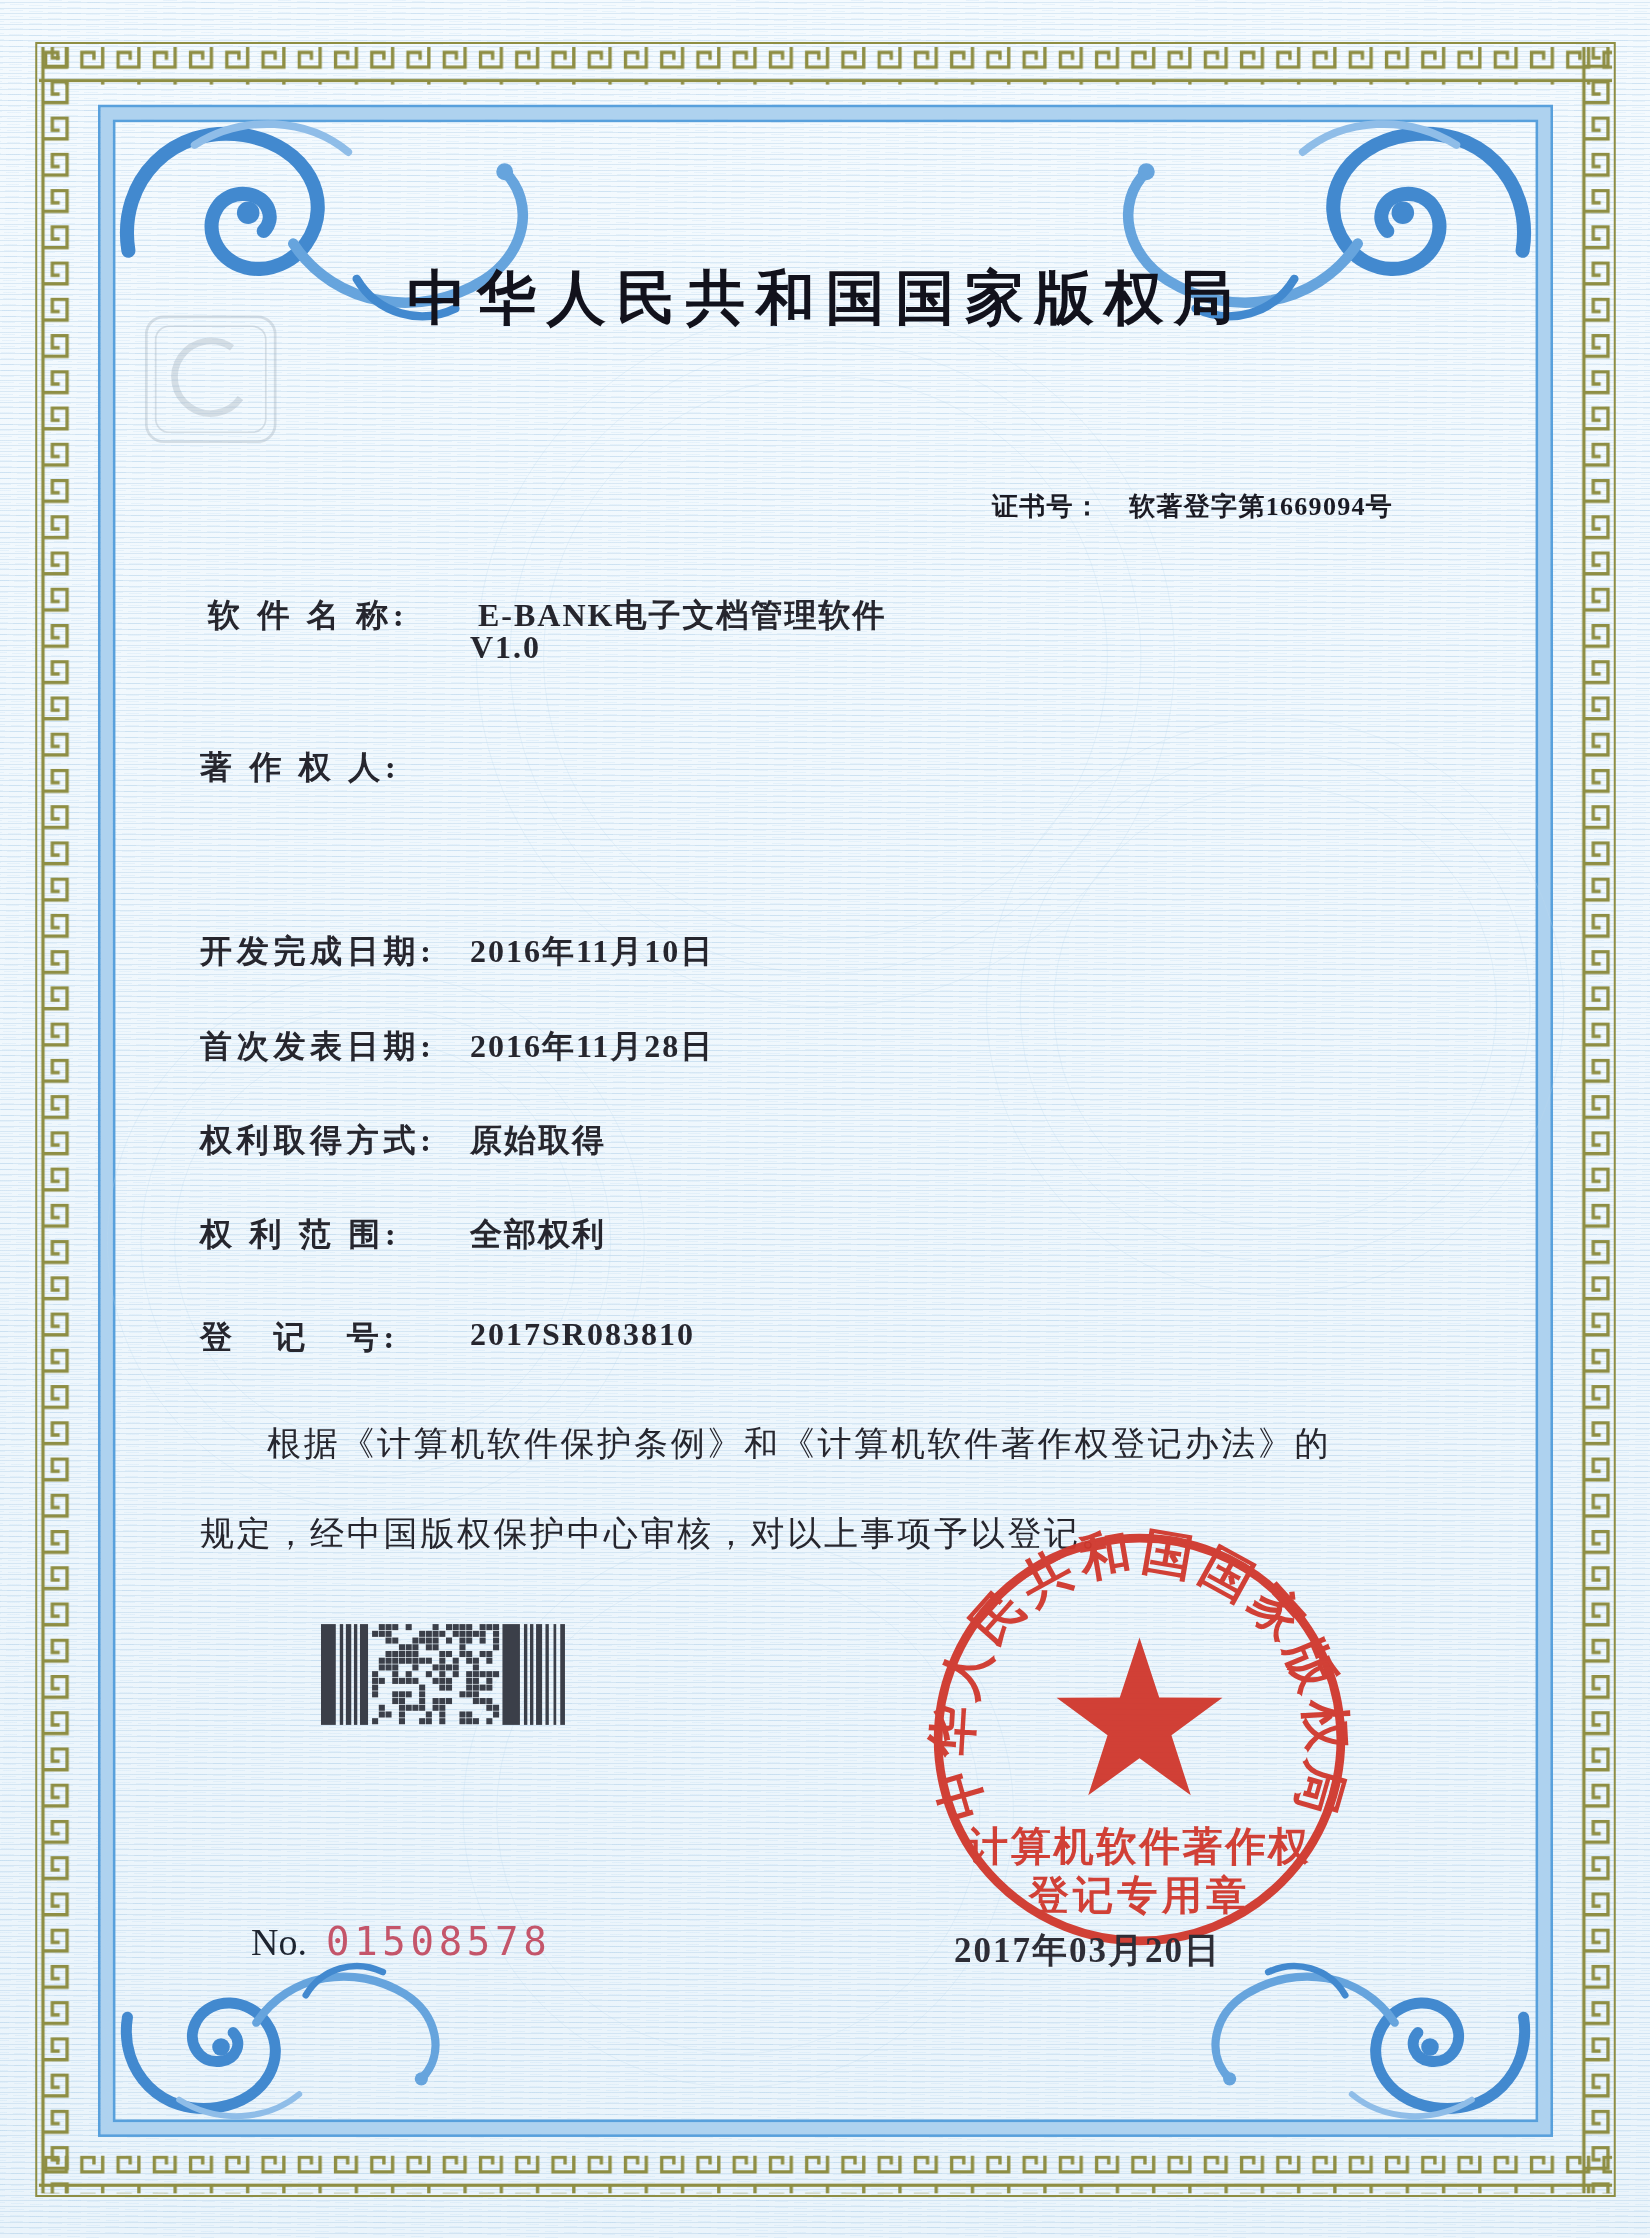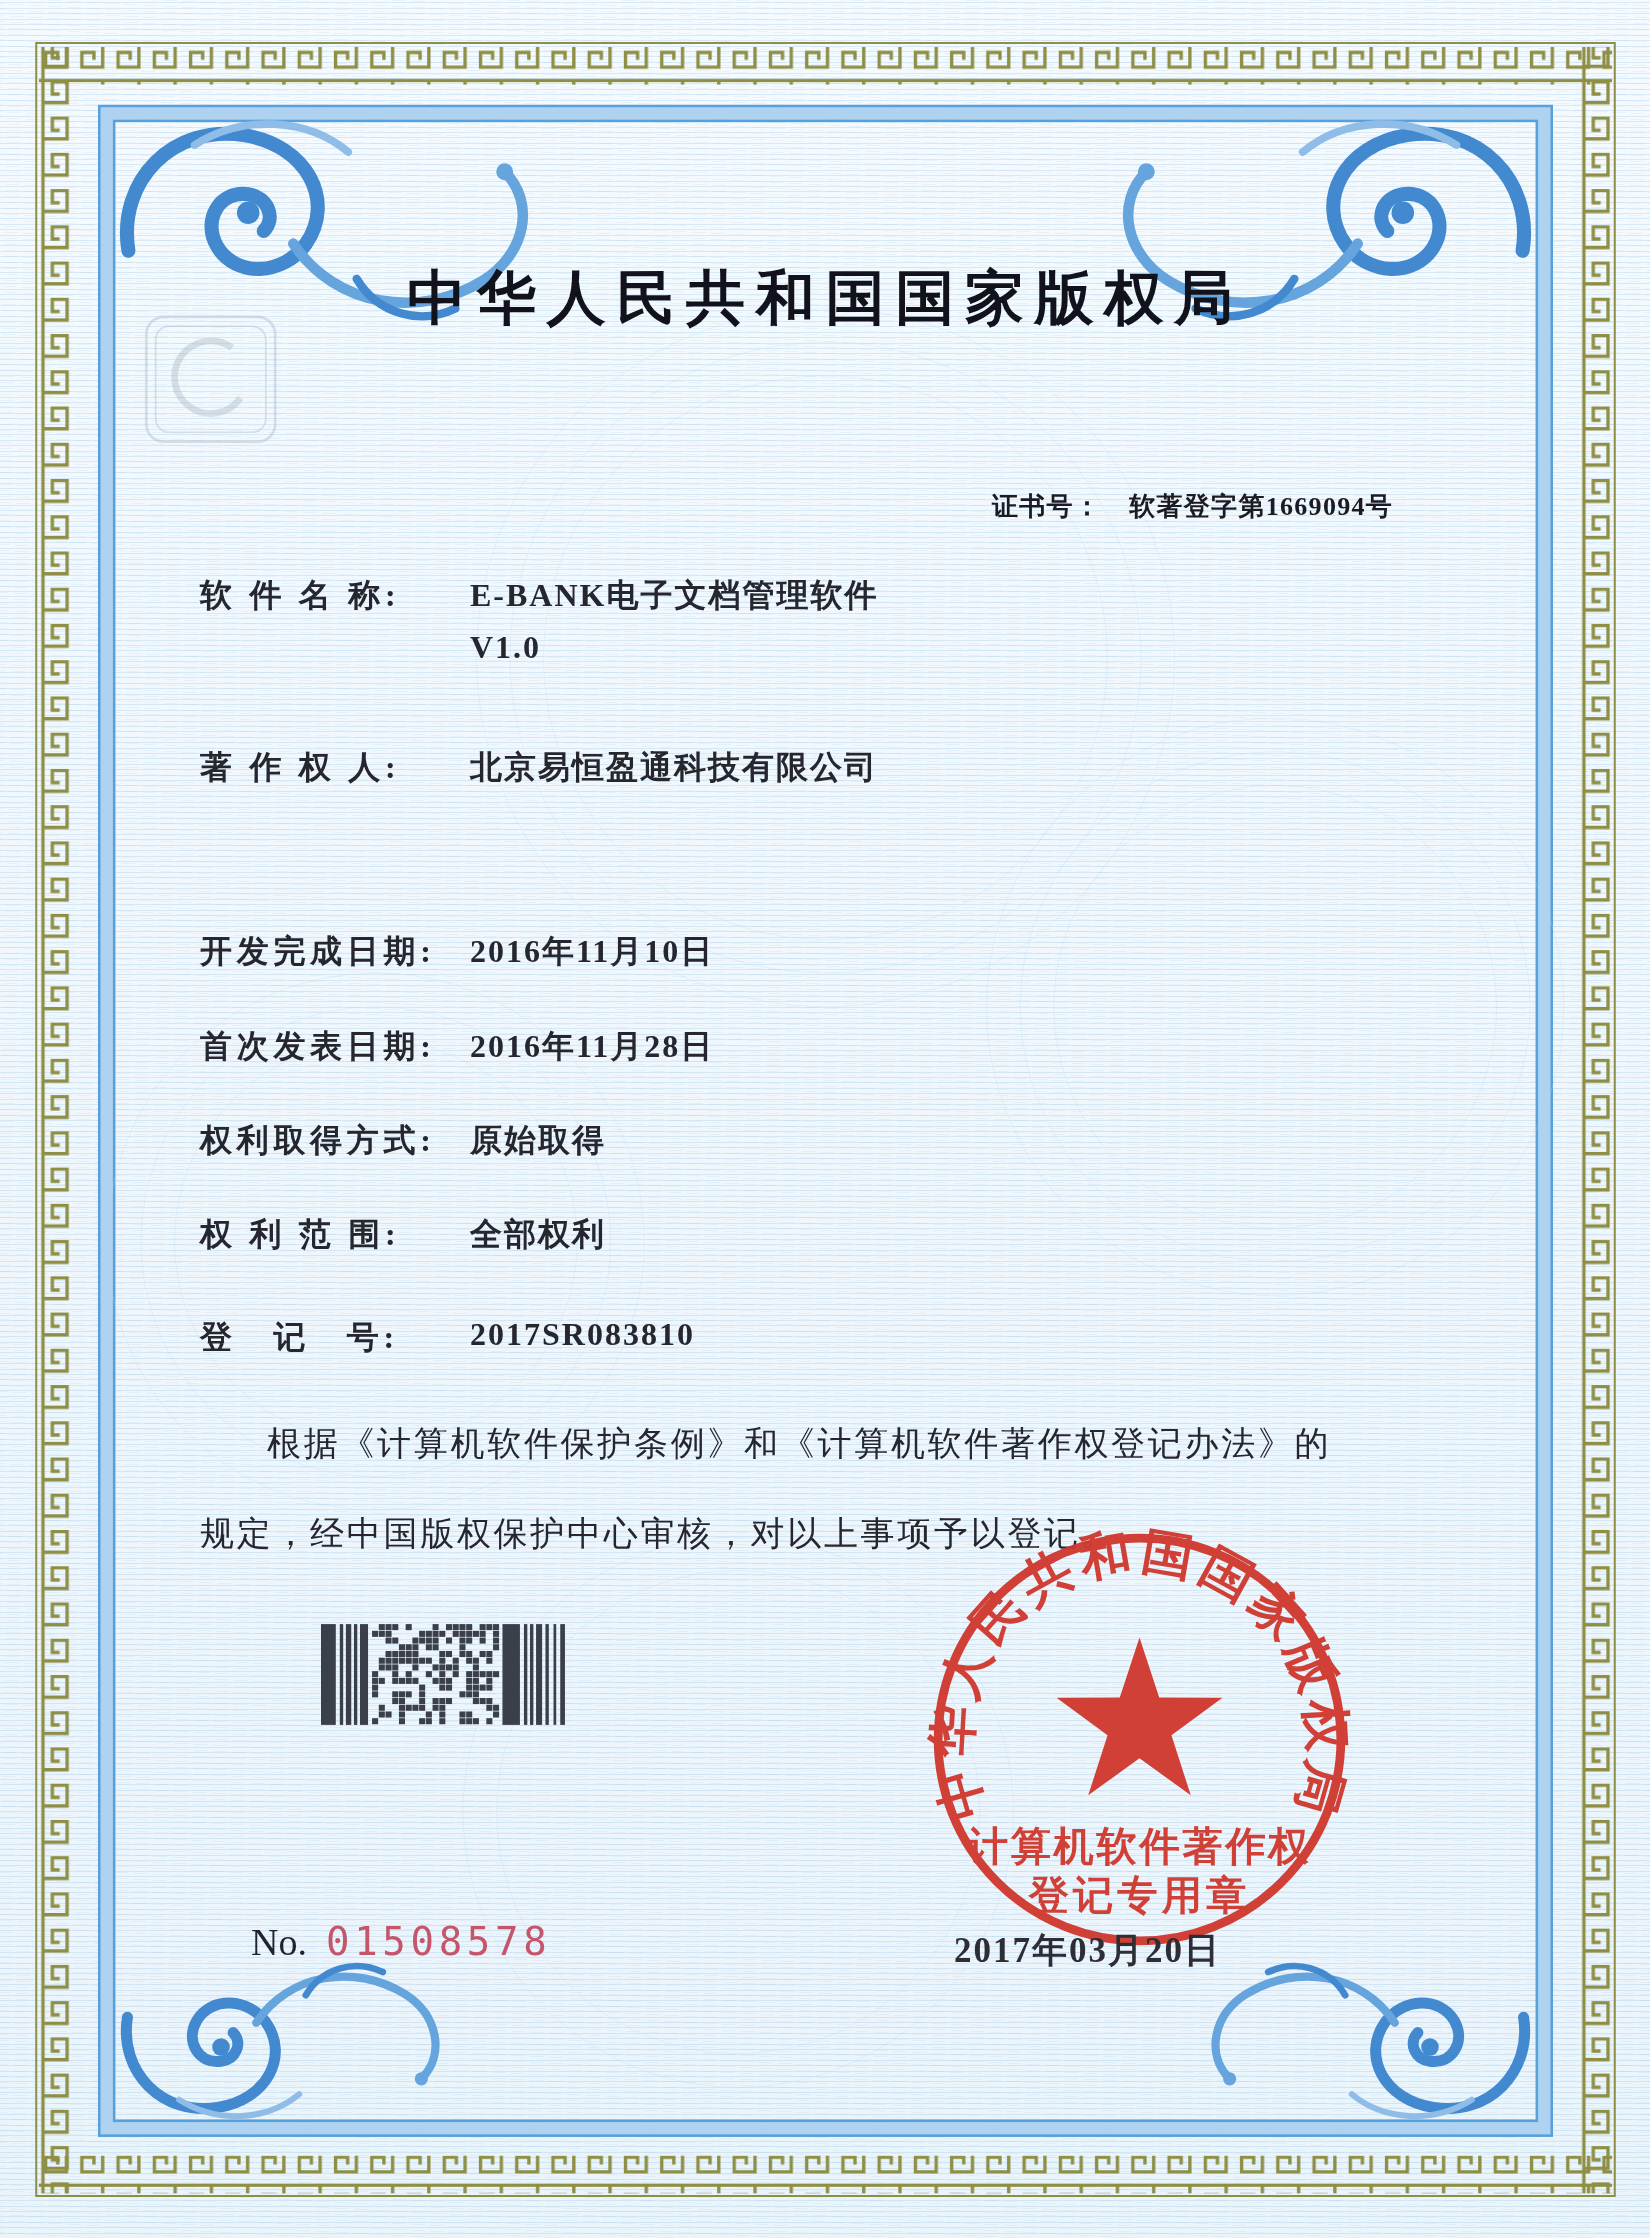--- a/index.html
+++ b/index.html
@@ -19,21 +19,21 @@
       linear-gradient(#f4fafe,#eaf4fb);
   }
   .deco{position:absolute;left:0;top:0;}
   .txt{position:absolute;color:#26262e;white-space:nowrap;}
   .authority{top:259px;left:0;width:100%;text-align:center;font-size:59px;font-weight:700;letter-spacing:10.7px;color:#12121c;}
   .cert-title{top:357px;left:0;width:100%;text-align:center;font-size:71px;font-weight:700;letter-spacing:13.4px;color:#10101a;}
   .certno{top:489px;left:992px;font-size:26px;font-weight:700;color:#1b1b24;letter-spacing:1.3px;}
   .certno .gap{display:inline-block;width:28px;}
   .flabel{font-size:32px;font-weight:600;letter-spacing:4.7px;left:200px;}
   .fvalue{font-size:32px;font-weight:600;letter-spacing:2px;left:470px;text-align:center;}
-  .r1{top:574px;} .r1b{top:629px;} .r2{top:746px;} .r3{top:930px;}
+  .r1{top:594px;margin-left:8px;} .r1b{top:629px;} .r2{top:746px;} .r3{top:930px;}
   .r4{top:1025px;} .r5{top:1119px;} .r6{top:1213px;} .r7{top:1316px;}
   .para{font-size:34px;font-weight:500;letter-spacing:2.7px;color:#26262e;}
   .para1{top:1421px;left:267px;}
   .para2{top:1511px;left:200px;}
   .serial{top:1919px;left:251px;font-size:38px;color:#1d2430;}
   .serial .num{font-family:"DejaVu Sans Mono",monospace;font-size:39px;letter-spacing:4.7px;margin-left:19px;font-weight:400;}
   .issue-date{top:1927px;left:954px;font-size:35px;font-weight:600;letter-spacing:2px;color:#2d2d36;z-index:6;}
   .seal-wrap{position:absolute;left:918px;top:1518px;width:443px;height:443px;z-index:5;opacity:.95;}
   .barcode-wrap{position:absolute;left:321px;top:1624px;z-index:4;}
 </style>
@@ -103,21 +103,20 @@
 
   <div class="txt certno">
     <span>证书号：</span><span class="gap"></span><span>软著登字第1669094号</span>
   </div>
 
   <div class="txt flabel r1">软 件 名 称:</div>
   <div class="txt fvalue r1">E-BANK电子文档管理软件</div>
   <div class="txt fvalue r1b">V1.0</div>
 
   <div class="txt flabel r2">著 作 权 人:</div>
-  <div class="txt fvalue r2">北京易恒盈通科技有限公司</div>
 
   <div class="txt flabel r3">开发完成日期:</div>
   <div class="txt fvalue r3">2016年11月10日</div>
 
   <div class="txt flabel r4">首次发表日期:</div>
   <div class="txt fvalue r4">2016年11月28日</div>
 
   <div class="txt flabel r5">权利取得方式:</div>
   <div class="txt fvalue r5">原始取得</div>
 

